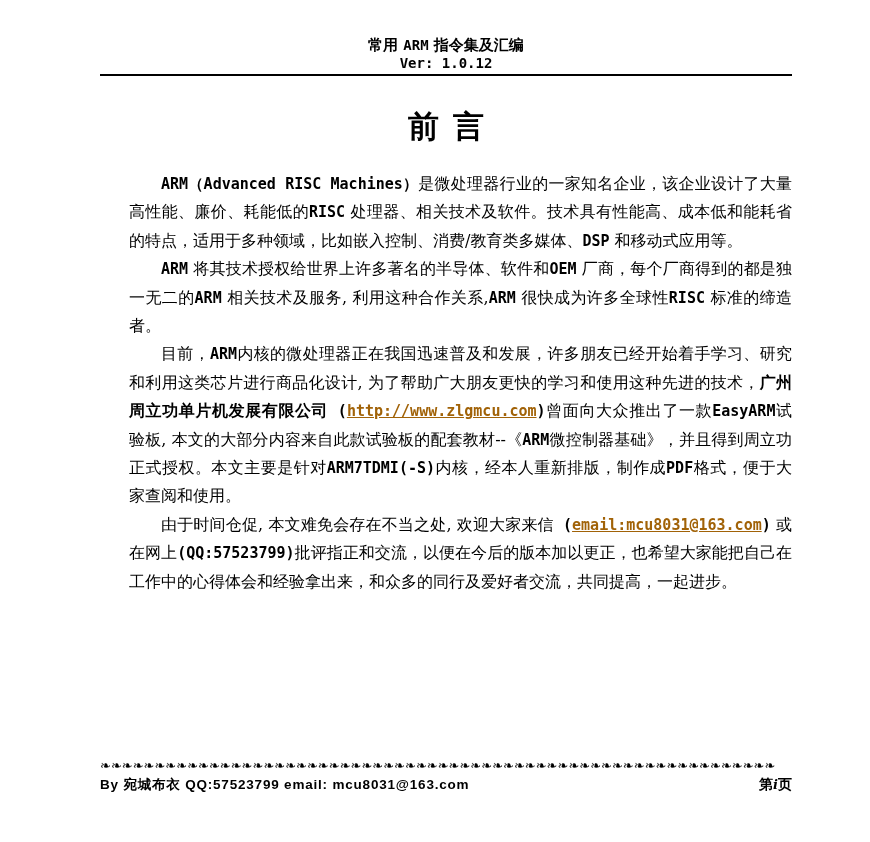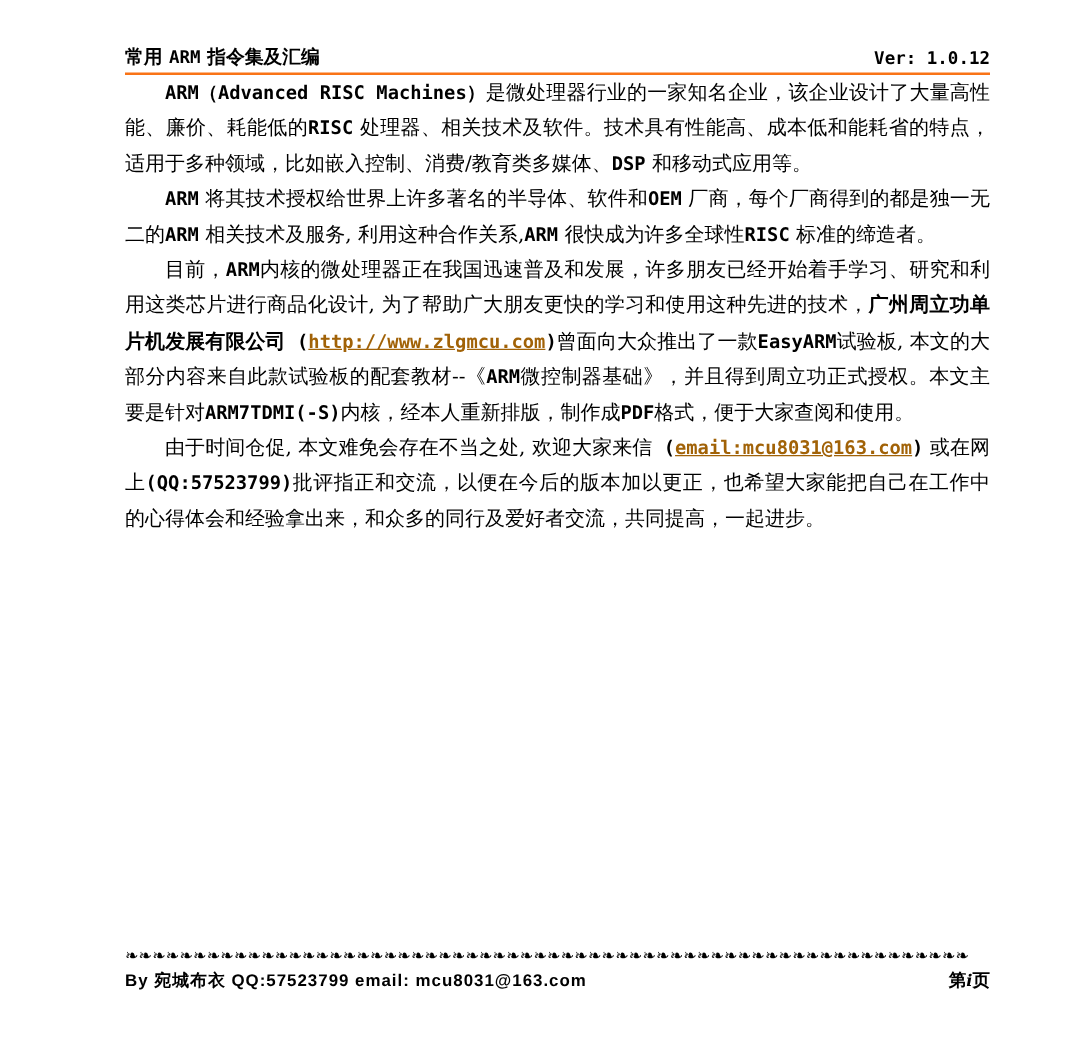--- a/index.html
+++ b/index.html
@@ -15,37 +15,38 @@
   }
   .content {
     position: absolute;
     top: 36px;
     left: 100px;
     width: 692px;
   }
   .doc-header {
     display: flex;
     justify-content: space-between;
-    align-items: flex-end;
-    border-bottom: 2px solid #f97316;
+    align-items: center;
+    border-bottom: 2px solid #000000;
     padding-bottom: 3px;
     font-size: 15px;
     font-weight: bold;
+    flex-direction: column;
   }
   .doc-header .en { font-size: 14px; }
   .doc-title {
     text-align: center;
     font-size: 31px;
     font-weight: bold;
     letter-spacing: 0.45em;
     text-indent: 0.45em; 
     margin-top: 30px;
     margin-bottom: 22px;
   }
-  .body-text { font-size: 16px; }
+  .body-text { font-size: 16px; margin-left: 29px; }
   .para {
     text-align: justify;
     text-indent: 2em;
     line-height: 28.4px;
   }
   .b { font-weight: bold; }
   .en {
     font-family: "DejaVu Sans Mono", "Liberation Mono", monospace;
     font-weight: bold;
     font-size: 15px;
@@ -99,20 +100,21 @@
 <body>
 
 <div class="page">
   <div class="content">
 
     <div class="doc-header">
       <div class="header-left"><span>常用 </span><span class="en">ARM</span><span> 指令集及汇编</span></div>
       <div class="header-right en">Ver: 1.0.12</div>
     </div>
 
+    <h1 class="doc-title">前言</h1>
 
     <div class="body-text">
       <p class="para"><span class="en">ARM（Advanced RISC Machines）</span><span>是微处理器行业的一家知名企业，该企业设计了大量高性能、廉价、耗能低的</span><span class="en">RISC</span><span> 处理器、相关技术及软件。技术具有性能高、成本低和能耗省的特点，适用于多种领域，比如嵌入控制、消费/教育类多媒体、</span><span class="en">DSP</span><span> 和移动式应用等。</span></p>
       <p class="para"><span class="en">ARM</span><span> 将其技术授权给世界上许多著名的半导体、软件和</span><span class="en">OEM</span><span> 厂商，每个厂商得到的都是独一无二的</span><span class="en">ARM</span><span> 相关技术及服务, 利用这种合作关系,</span><span class="en">ARM</span><span> 很快成为许多全球性</span><span class="en">RISC</span><span> 标准的缔造者。</span></p>
       <p class="para"><span>目前，</span><span class="en">ARM</span><span>内核的微处理器正在我国迅速普及和发展，许多朋友已经开始着手学习、研究和利用这类芯片进行商品化设计, 为了帮助广大朋友更快的学习和使用这种先进的技术，</span><span class="b">广州周立功单片机发展有限公司</span><span class="en"> (</span><span class="en link">http://www.zlgmcu.com</span><span class="en">)</span><span>曾面向大众推出了一款</span><span class="en">EasyARM</span><span>试验板, 本文的大部分内容来自此款试验板的配套教材--《</span><span class="en">ARM</span><span>微控制器基础》，并且得到周立功正式授权。本文主要是针对</span><span class="en">ARM7TDMI(-S)</span><span>内核，经本人重新排版，制作成</span><span class="en">PDF</span><span>格式，便于大家查阅和使用。</span></p>
       <p class="para"><span>由于时间仓促, 本文难免会存在不当之处, 欢迎大家来信</span><span class="en"> (</span><span class="en link">email:mcu8031@163.com</span><span class="en">)</span><span> 或在网上</span><span class="en">(QQ:57523799)</span><span>批评指正和交流，以便在今后的版本加以更正，也希望大家能把自己在工作中的心得体会和经验拿出来，和众多的同行及爱好者交流，共同提高，一起进步。</span></p>
     </div>
 
 
   </div>

